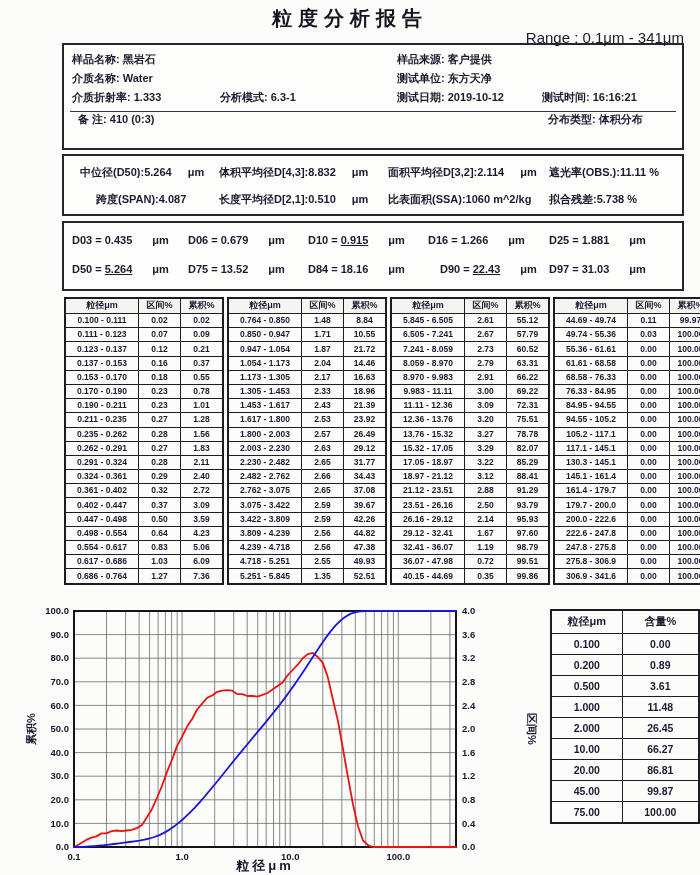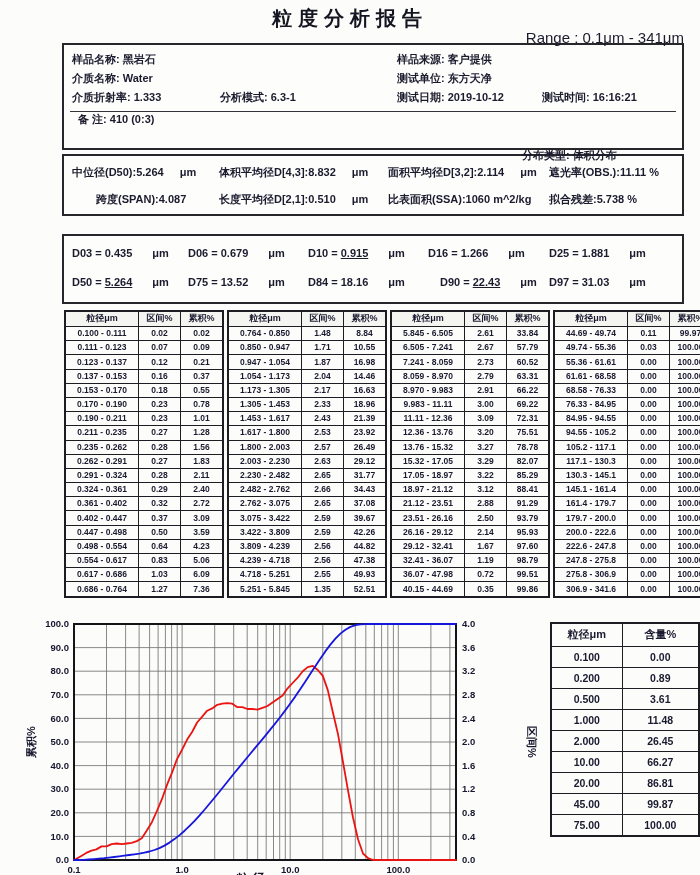--- a/index.html
+++ b/index.html
@@ -20,21 +20,21 @@
     background:#fdfdfc;
   }
   #info-box{margin-top:1px;height:107px;padding-top:7px;}
   .info-row{position:relative;height:19px;font-size:11px;font-weight:bold;}
   .info-row-sep{border-top:1.5px solid #33333a;margin:2px 6px 0 6px;height:21px;padding-top:2px;}
   .info-item{position:absolute;top:0;white-space:nowrap;}
   #stats-box{margin-top:4px;height:62px;padding-top:9px;}
   .stats-row{position:relative;height:27px;font-size:11px;font-weight:bold;}
   .stats-item{position:absolute;top:0;white-space:nowrap;}
   .unit{margin-left:16px;}
-  #dvalues-box{margin-top:18px;height:70px;padding-top:11px;}
+  #dvalues-box{margin-top:5px;height:70px;padding-top:11px;}
   .d-row{position:relative;height:29px;font-size:11px;font-weight:bold;}
   .d-item{position:absolute;top:0;white-space:nowrap;}
   .d-unit{margin-left:20px;}
   .ul{text-decoration:underline;}
   #main-table{
     margin-top:6px;margin-left:64px;width:633px;display:flex;gap:3px;
   }
   table.mt{border-collapse:collapse;border:2px solid #1c1c22;table-layout:fixed;width:156px;}
   table.mt th,table.mt td{
     border:1.4px solid #1c1c22;text-align:center;padding:0;
@@ -79,26 +79,26 @@
       <span class="info-item" style="left: 333px;">测试单位: 东方天净</span>
     </div>
     <div class="info-row">
       <span class="info-item" style="left: 8px;">介质折射率: 1.333</span>
       <span class="info-item" style="left: 156px;">分析模式: 6.3-1</span>
       <span class="info-item" style="left: 333px;">测试日期: 2019-10-12</span>
       <span class="info-item" style="left: 478px;">测试时间: 16:16:21</span>
     </div>
     <div class="info-row info-row-sep">
       <span class="info-item" style="left: 8px;">备 注: 410  (0:3)</span>
-      <span class="info-item" style="left: 452px; margin-top: 36px;">分布类型: 体积分布</span>
+      <span class="info-item" style="left: 478px;">分布类型: 体积分布</span>
     </div>
   </div>
 <div class="box" id="stats-box">
     <div class="stats-row">
-      <span class="stats-item" style="left: 8px; text-align: center;">中位径(D50):5.264<span class="unit">μm</span></span>
+      <span class="stats-item" style="left: 16px; text-align: center;">中位径(D50):5.264<span class="unit">μm</span></span>
       <span class="stats-item" style="left: 155px;">体积平均径D[4,3]:8.832<span class="unit">μm</span></span>
       <span class="stats-item" style="left: 324px;">面积平均径D[3,2]:2.114<span class="unit">μm</span></span>
       <span class="stats-item" style="left: 485px;">遮光率(OBS.):11.11 %</span>
     </div>
     <div class="stats-row">
       <span class="stats-item" style="left: 8px; padding-left: 24px;">跨度(SPAN):4.087</span>
       <span class="stats-item" style="left: 155px;">长度平均径D[2,1]:0.510<span class="unit">μm</span></span>
       <span class="stats-item" style="left: 324px;">比表面积(SSA):1060 m^2/kg</span>
       <span class="stats-item" style="left: 485px;">拟合残差:5.738 %</span>
     </div>
@@ -242,21 +242,21 @@
           <td class="col-num">8.84</td>
         </tr>
         <tr>
           <td class="col-range">0.850 - 0.947</td>
           <td class="col-num">1.71</td>
           <td class="col-num">10.55</td>
         </tr>
         <tr>
           <td class="col-range">0.947 - 1.054</td>
           <td class="col-num">1.87</td>
-          <td class="col-num">16.98</td>
+          <td class="col-num">21.72</td>
         </tr>
         <tr>
           <td class="col-range">1.054 - 1.173</td>
           <td class="col-num">2.04</td>
           <td class="col-num">14.46</td>
         </tr>
         <tr>
           <td class="col-range">1.173 - 1.305</td>
           <td class="col-num">2.17</td>
           <td class="col-num">16.63</td>
@@ -338,21 +338,21 @@
         <tr>
           <th class="col-range">粒径μm</th>
           <th class="col-num">区间%</th>
           <th class="col-num">累积%</th>
         </tr>
       </thead>
       <tbody>
         <tr>
           <td class="col-range">5.845 - 6.505</td>
           <td class="col-num">2.61</td>
-          <td class="col-num">33.84</td>
+          <td class="col-num">55.12</td>
         </tr>
         <tr>
           <td class="col-range">6.505 - 7.241</td>
           <td class="col-num">2.67</td>
           <td class="col-num">57.79</td>
         </tr>
         <tr>
           <td class="col-range">7.241 - 8.059</td>
           <td class="col-num">2.73</td>
           <td class="col-num">60.52</td>
@@ -487,21 +487,21 @@
           <td class="col-range">94.55 - 105.2</td>
           <td class="col-num">0.00</td>
           <td class="col-num">100.00</td>
         </tr>
         <tr>
           <td class="col-range">105.2 - 117.1</td>
           <td class="col-num">0.00</td>
           <td class="col-num">100.00</td>
         </tr>
         <tr>
-          <td class="col-range">117.1 - 130.3</td>
+          <td class="col-range">117.1 - 145.1</td>
           <td class="col-num">0.00</td>
           <td class="col-num">100.00</td>
         </tr>
         <tr>
           <td class="col-range">130.3 - 145.1</td>
           <td class="col-num">0.00</td>
           <td class="col-num">100.00</td>
         </tr>
         <tr>
           <td class="col-range">145.1 - 161.4</td>

